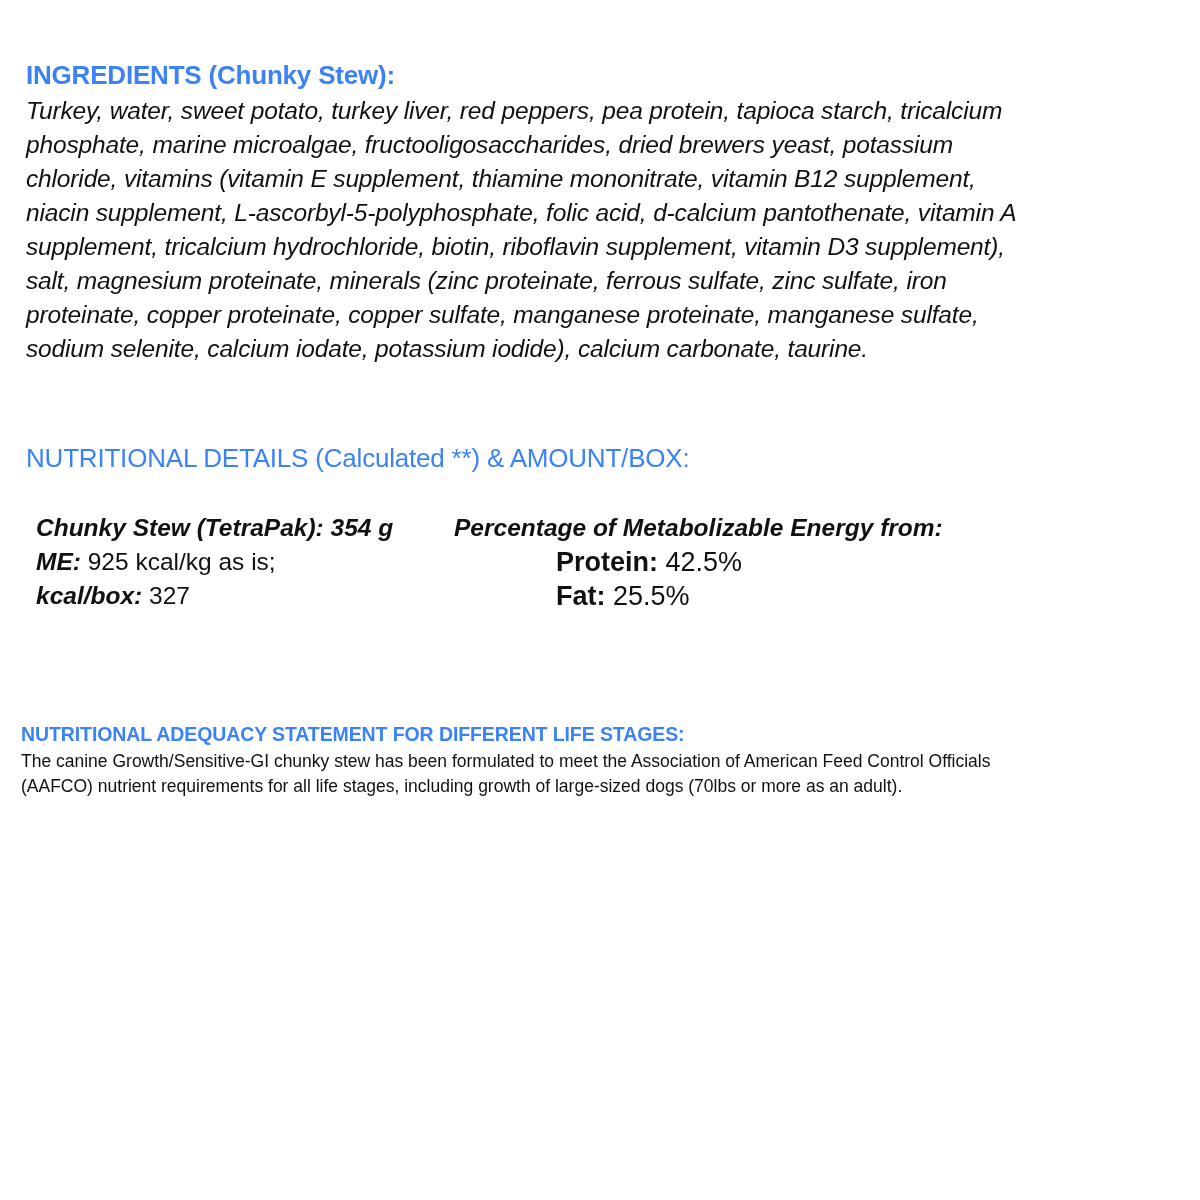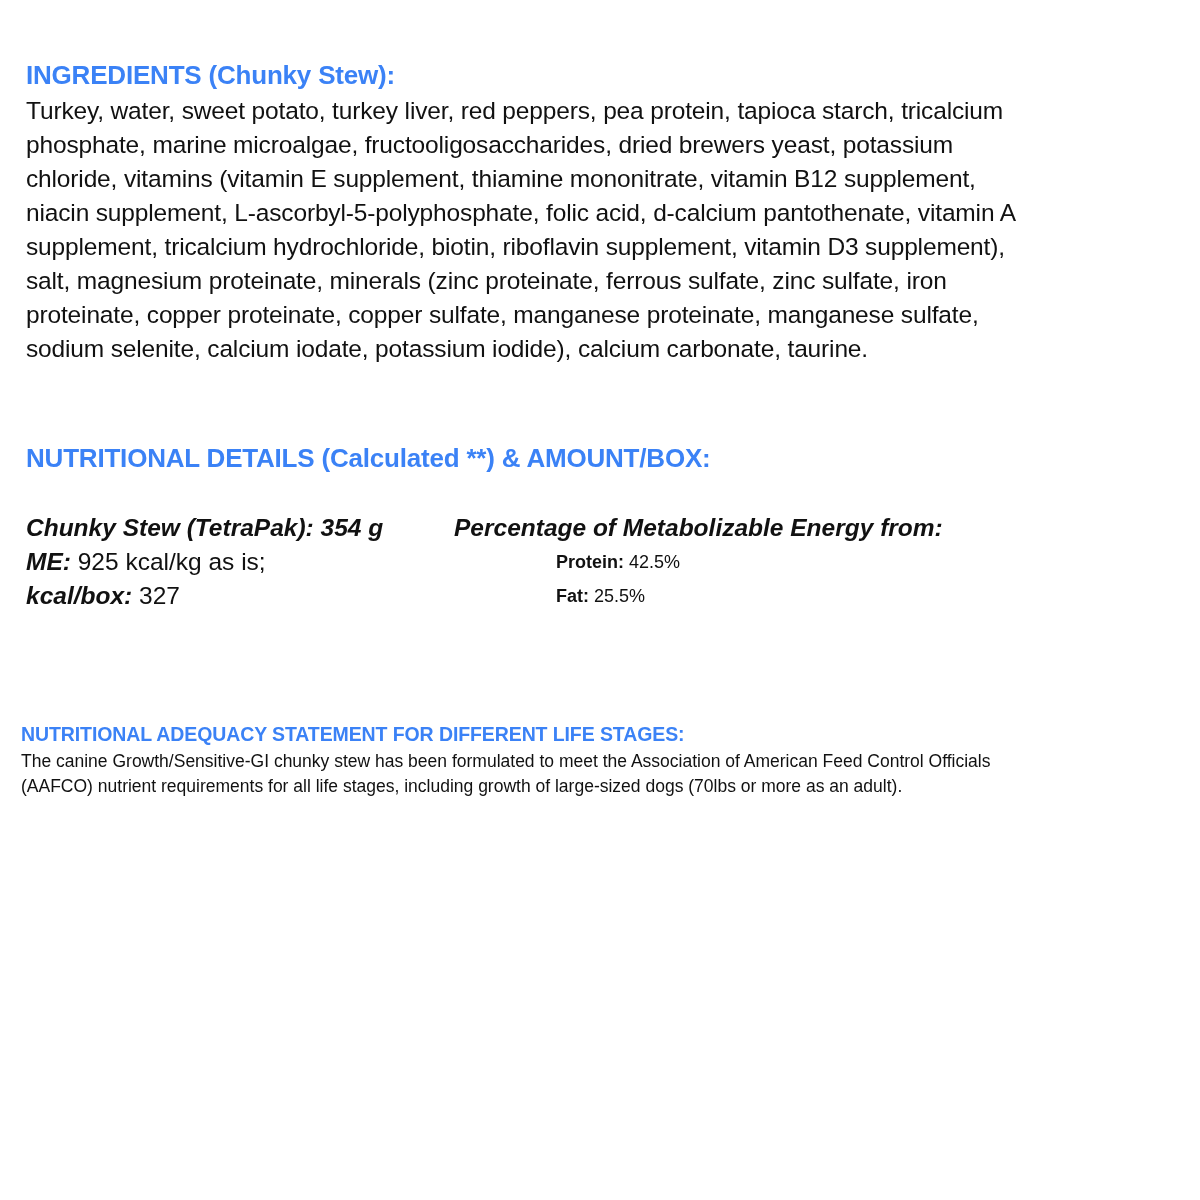--- a/index.html
+++ b/index.html
@@ -27,61 +27,62 @@
       white-space: nowrap;
     }
     .ingredients-body {
       position: absolute;
       left: 26px;
       top: 94px;
       width: 1160px;
       font-size: 24.5px;
       line-height: 34px;
       letter-spacing: -0.15px;
+      font-style: italic;
     }
     .ingredients-body .line {
       display: block;
       white-space: nowrap;
     }
 
     .nutri-title {
       position: absolute;
       left: 26px;
       top: 443px;
       font-size: 26px;
-      font-weight: bold;
+      font-weight: normal;
       letter-spacing: -0.2px;
       white-space: nowrap;
       text-align: right;
     }
 
     .nutri-left {
       position: absolute;
-      left: 26px;
+      left: 36px;
       top: 511px;
       font-size: 24.5px;
       line-height: 34px;
     }
     .nutri-left div { white-space: nowrap; }
 
     .nutri-right-head {
       position: absolute;
       left: 454px;
       top: 511px;
       font-size: 24.5px;
       line-height: 34px;
       font-weight: bold;
       font-style: italic;
       white-space: nowrap;
     }
     .nutri-right {
       position: absolute;
       left: 556px;
       top: 545px;
-      font-size: 18px;
+      font-size: 27px;
       line-height: 34px;
     }
     .nutri-right div { white-space: nowrap; }
 
     .bi { font-weight: bold; font-style: italic; }
     .b { font-weight: bold; }
 
     .adequacy-title {
       position: absolute;
       left: 21px;

